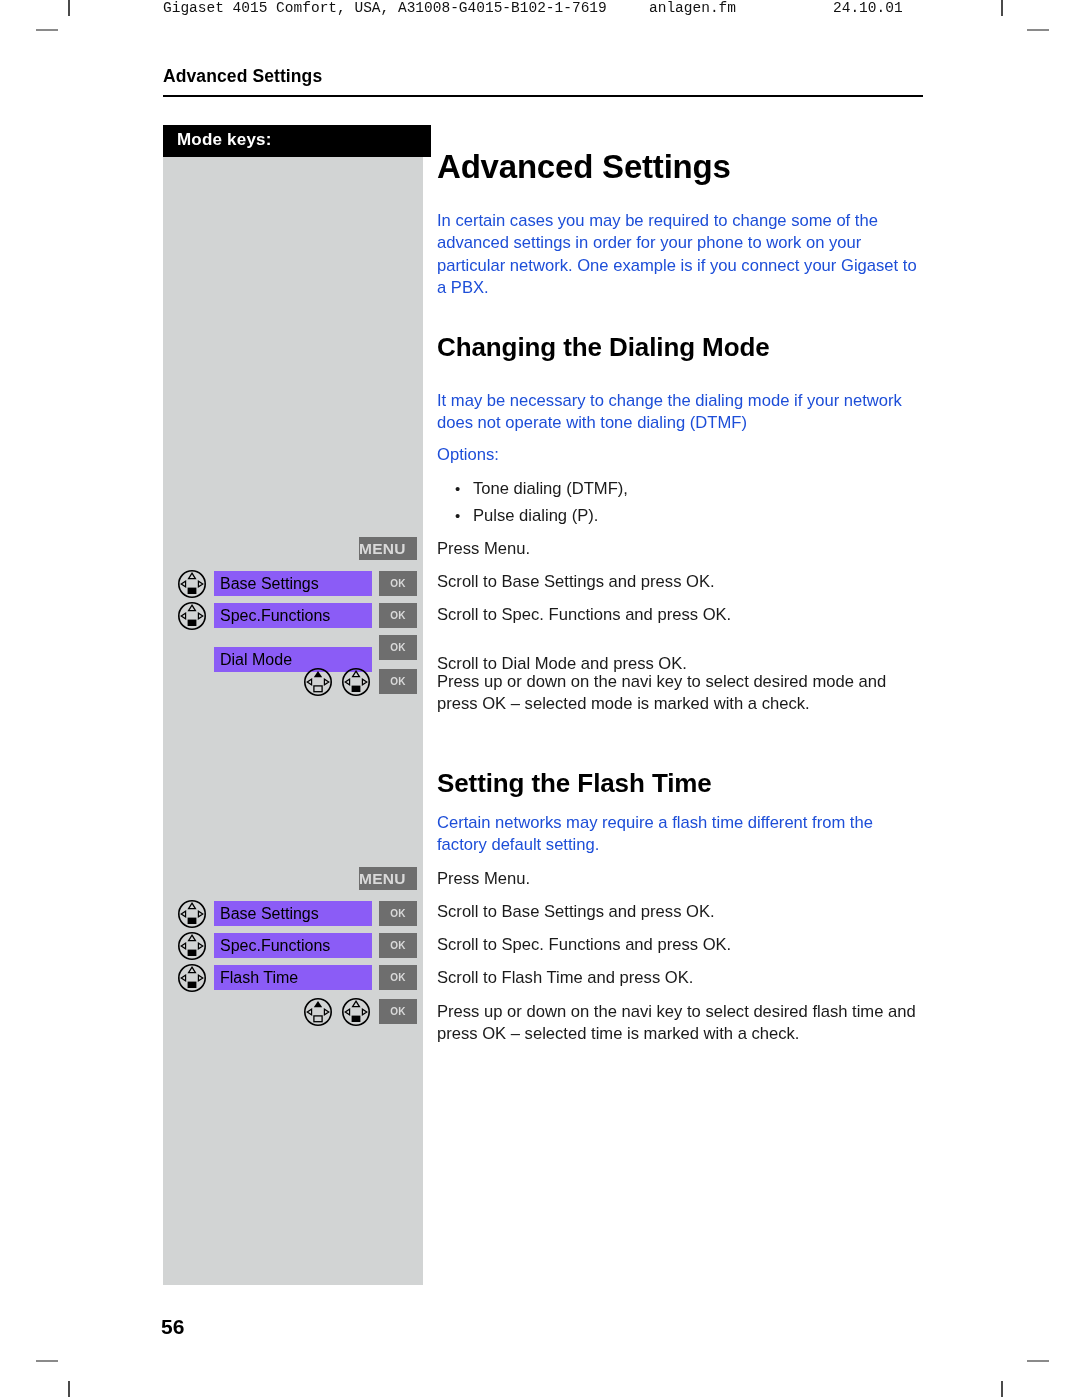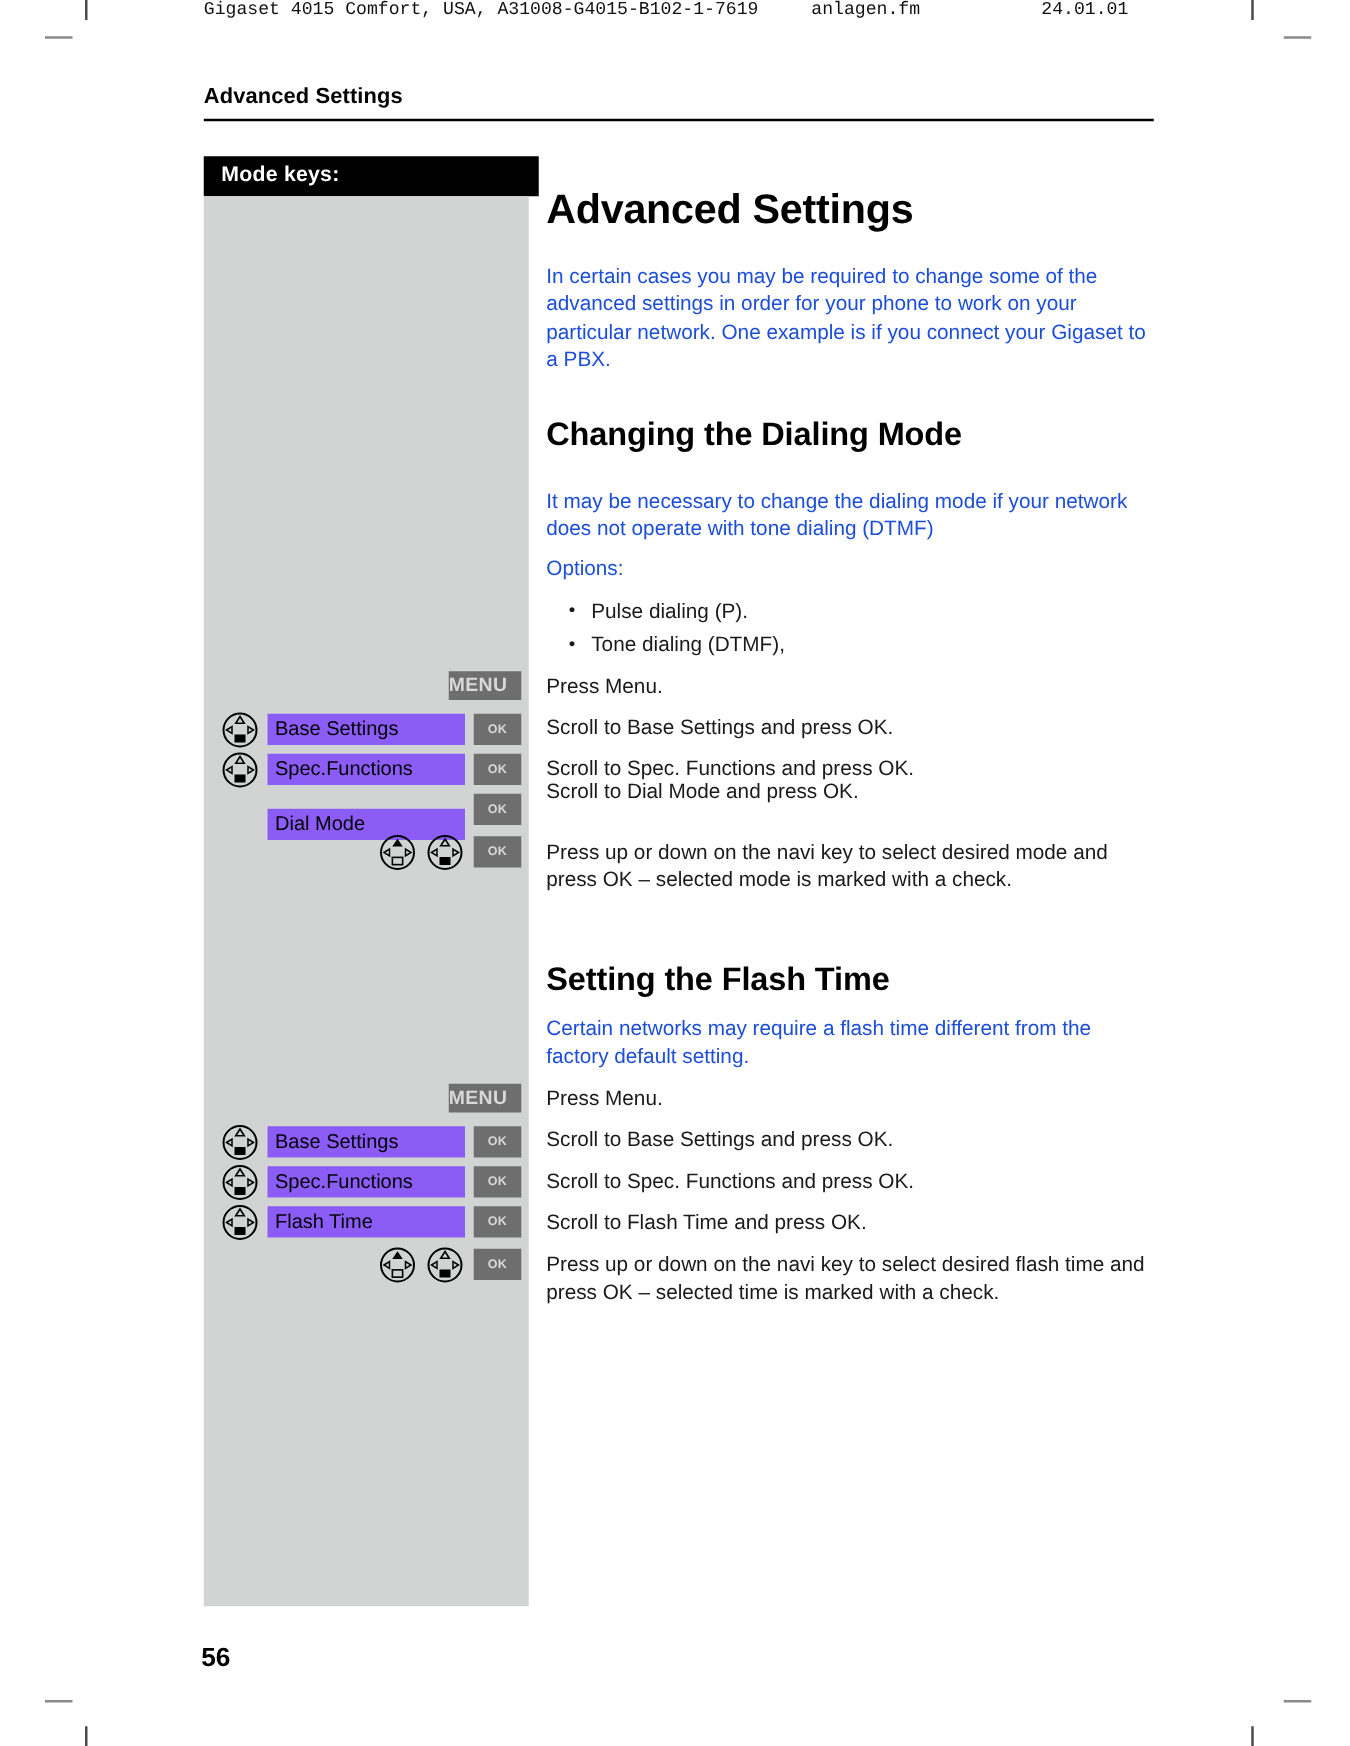--- a/index.html
+++ b/index.html
@@ -192,21 +192,21 @@
 <div class="crop dark" style="left:1001px;top:0;width:2px;height:16px;"></div>
 <div class="crop" style="left:1027px;top:29px;width:22px;height:2px;"></div>
 <div class="crop" style="left:36px;top:1360px;width:22px;height:2px;"></div>
 <div class="crop dark" style="left:68px;top:1381px;width:2px;height:16px;"></div>
 <div class="crop" style="left:1027px;top:1360px;width:22px;height:2px;"></div>
 <div class="crop dark" style="left:1001px;top:1381px;width:2px;height:16px;"></div>
 
 <div class="page-header">
   <span class="doc-id">Gigaset 4015 Comfort, USA, A31008-G4015-B102-1-7619</span>
   <span class="file-name">anlagen.fm</span>
-  <span class="date">24.01.01</span>
+  <span class="date">24.10.01</span>
 </div>
 
 <div class="chapter-title">Advanced Settings</div>
 <div class="chapter-rule"></div>
 
 <div class="press-keys-bar">
   <span>Mode keys:</span>
 </div>
 
 <div class="key-panel">
@@ -327,28 +327,28 @@
 
 <div class="content">
 
   <div class="h1" style="top:148px;">Advanced Settings</div>
   <div class="para" style="top:210px;">In certain cases you may be required to change some of the advanced settings in order for your phone to work on your particular network.  One example is if you connect your Gigaset to a PBX.</div>
 
   <div class="h2" style="top:332px;">Changing the Dialing Mode</div>
   <div class="para" style="top:390px;">It may be  necessary to change the dialing mode if your network does not operate with tone dialing (DTMF)</div>
   <div class="para" style="top:444px;">Options:</div>
   <div class="bullet-list" style="top:475px;left:10px;">
+    <div class="bullet-item">Tone dialing (DTMF),</div>
     <div class="bullet-item">Pulse dialing (P).</div>
-    <div class="bullet-item">Tone dialing (DTMF),</div>
   </div>
 
   <div class="step" style="top:538px;">Press Menu.</div>
   <div class="step" style="top:571px;">Scroll to Base Settings and press OK.</div>
   <div class="step" style="top:604px;">Scroll to Spec. Functions and press OK.</div>
-  <div class="step" style="top:622px;">Scroll to Dial Mode and press OK.</div>
+  <div class="step" style="top:653px;">Scroll to Dial Mode and press OK.</div>
   <div class="step" style="top:671px;">Press up or down on the navi key to select desired mode and press OK – selected mode is marked with a check.</div>
 
   <div class="h2" style="top:768px;">Setting the Flash Time</div>
   <div class="para" style="top:812px;">Certain networks may require a flash time different from the factory default setting.</div>
 
   <div class="step" style="top:868px;">Press Menu.</div>
   <div class="step" style="top:901px;">Scroll to Base Settings and press OK.</div>
   <div class="step" style="top:934px;">Scroll to Spec. Functions and press OK.</div>
   <div class="step" style="top:967px;">Scroll to Flash Time and press OK.</div>
   <div class="step" style="top:1001px;">Press up or down on the navi key to select desired flash time and press OK – selected time is marked with a check.</div>

